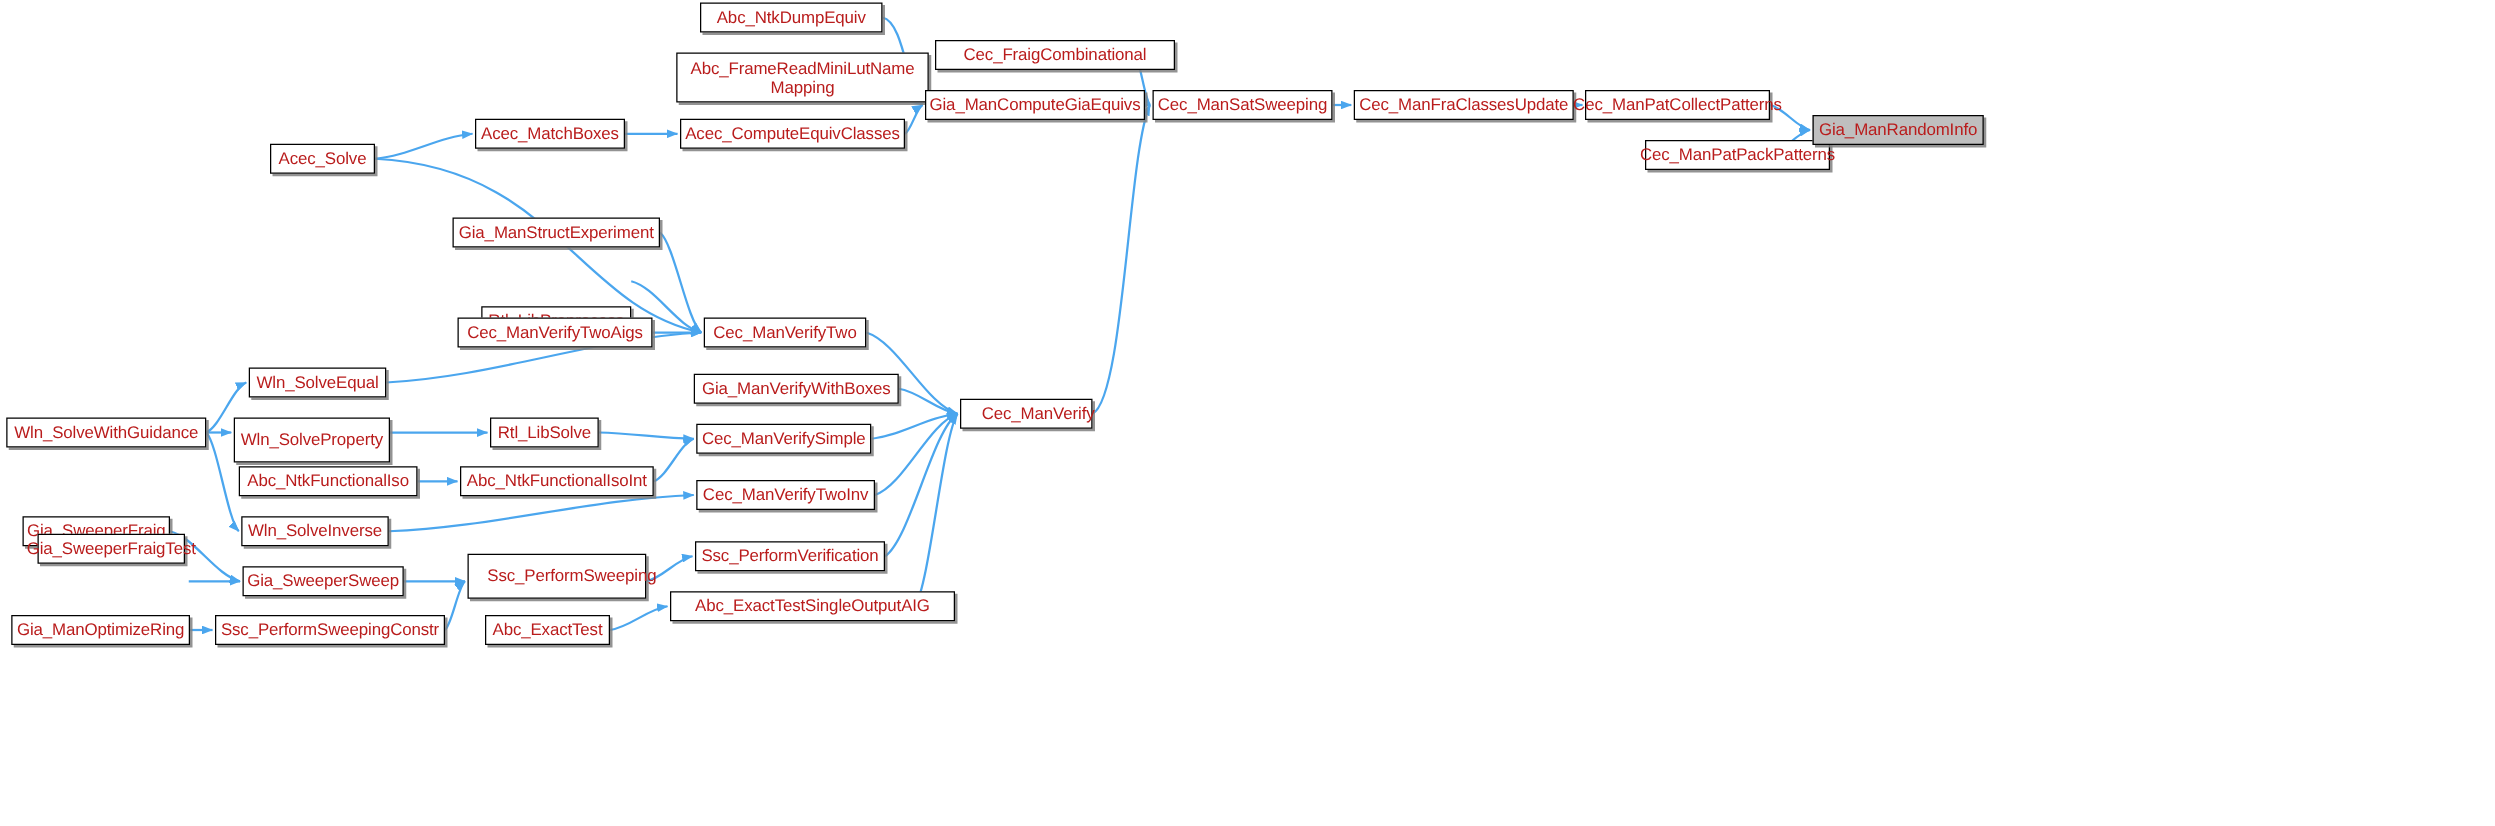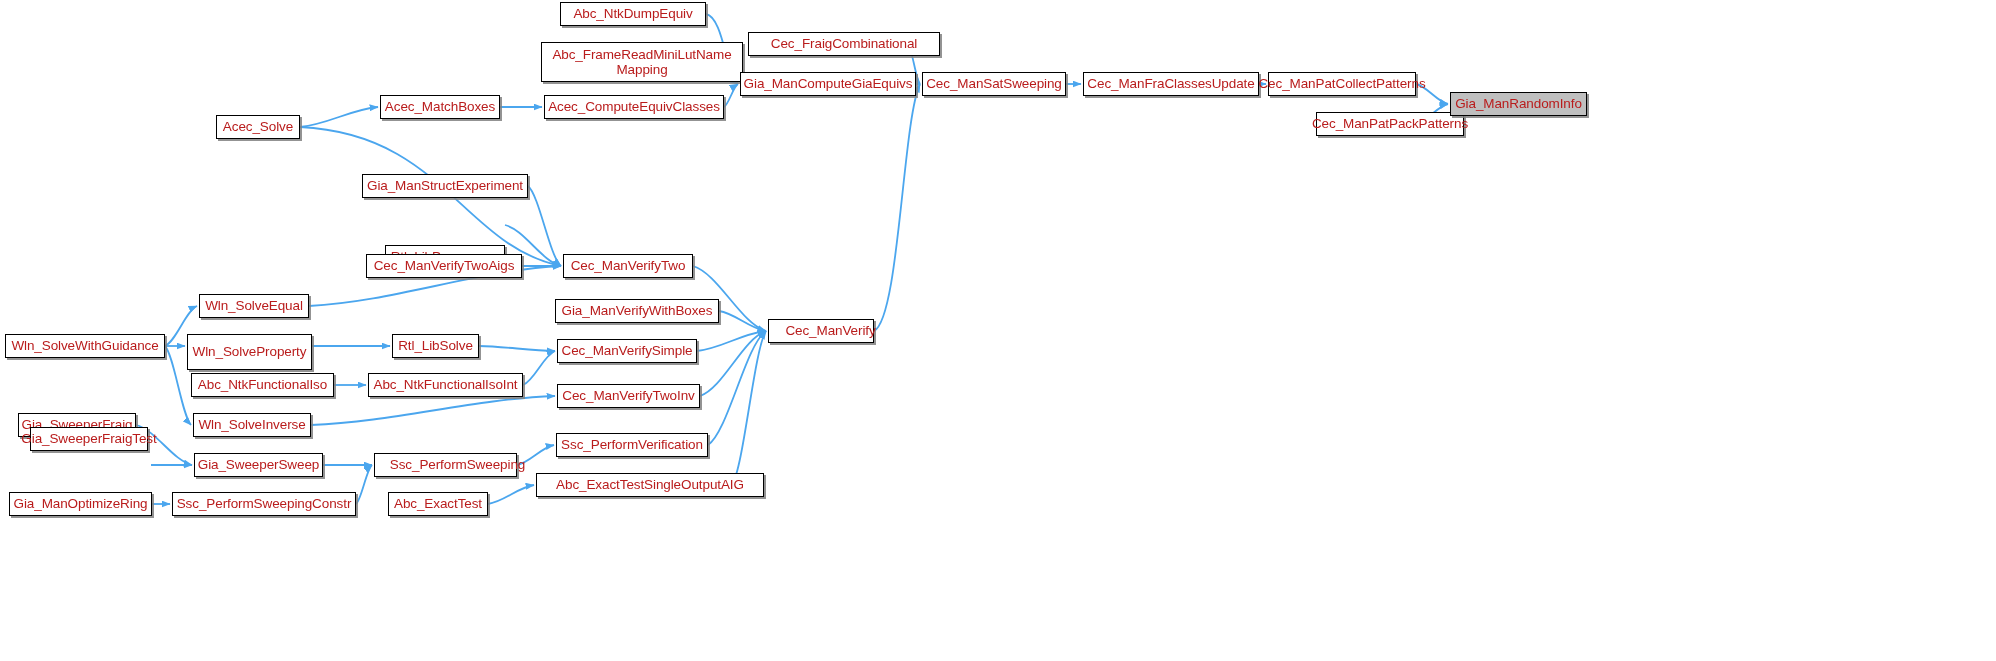--- a/index.html
+++ b/index.html
@@ -120,19 +120,19 @@
       <div class="node" style="left: 392px; top: 334px; width: 87px; height: 24px;">Rtl_LibSolve</div>
       <div class="node" style="left: 557px; top: 339px; width: 140px; height: 24px;">Cec_ManVerifySimple</div>
       <div class="node" style="left: 191px; top: 373px; width: 143px; height: 24px;">Abc_NtkFunctionalIso</div>
       <div class="node" style="left: 368px; top: 373px; width: 155px; height: 24px;">Abc_NtkFunctionalIsoInt</div>
       <div class="node" style="left: 557px; top: 384px; width: 143px; height: 24px;">Cec_ManVerifyTwoInv</div>
       <div class="node" style="left: 18px; top: 413px; width: 118px; height: 24px;">Gia_SweeperFraig</div>
       <div class="node" style="left: 193px; top: 413px; width: 118px; height: 24px;">Wln_SolveInverse</div>
       <div class="node" style="left: 556px; top: 433px; width: 152px; height: 24px;">Ssc_PerformVerification</div>
       <div class="node" style="left: 10px; top: 427px; width: 118px; height: 24px; margin-left: 20px;">Gia_SweeperFraigTest</div>
       <div class="node" style="left: 194px; top: 453px; width: 129px; height: 24px;">Gia_SweeperSweep</div>
-      <div class="node" style="left: 374px; top: 453px; width: 143px; height: 24px; padding-left: 24px;">Ssc_PerformSweeping</div>
+      <div class="node" style="left: 374px; top: 443px; width: 143px; height: 36px; padding-left: 24px;">Ssc_PerformSweeping</div>
       <div class="node" style="left: 536px; top: 473px; width: 228px; height: 24px;">Abc_ExactTestSingleOutputAIG</div>
       <div class="node" style="left: 9px; top: 492px; width: 143px; height: 24px;">Gia_ManOptimizeRing</div>
       <div class="node" style="left: 172px; top: 492px; width: 184px; height: 24px;">Ssc_PerformSweepingConstr</div>
       <div class="node" style="left: 388px; top: 492px; width: 100px; height: 24px;">Abc_ExactTest</div>
     </div>
 </div>
 
 </body></html>

